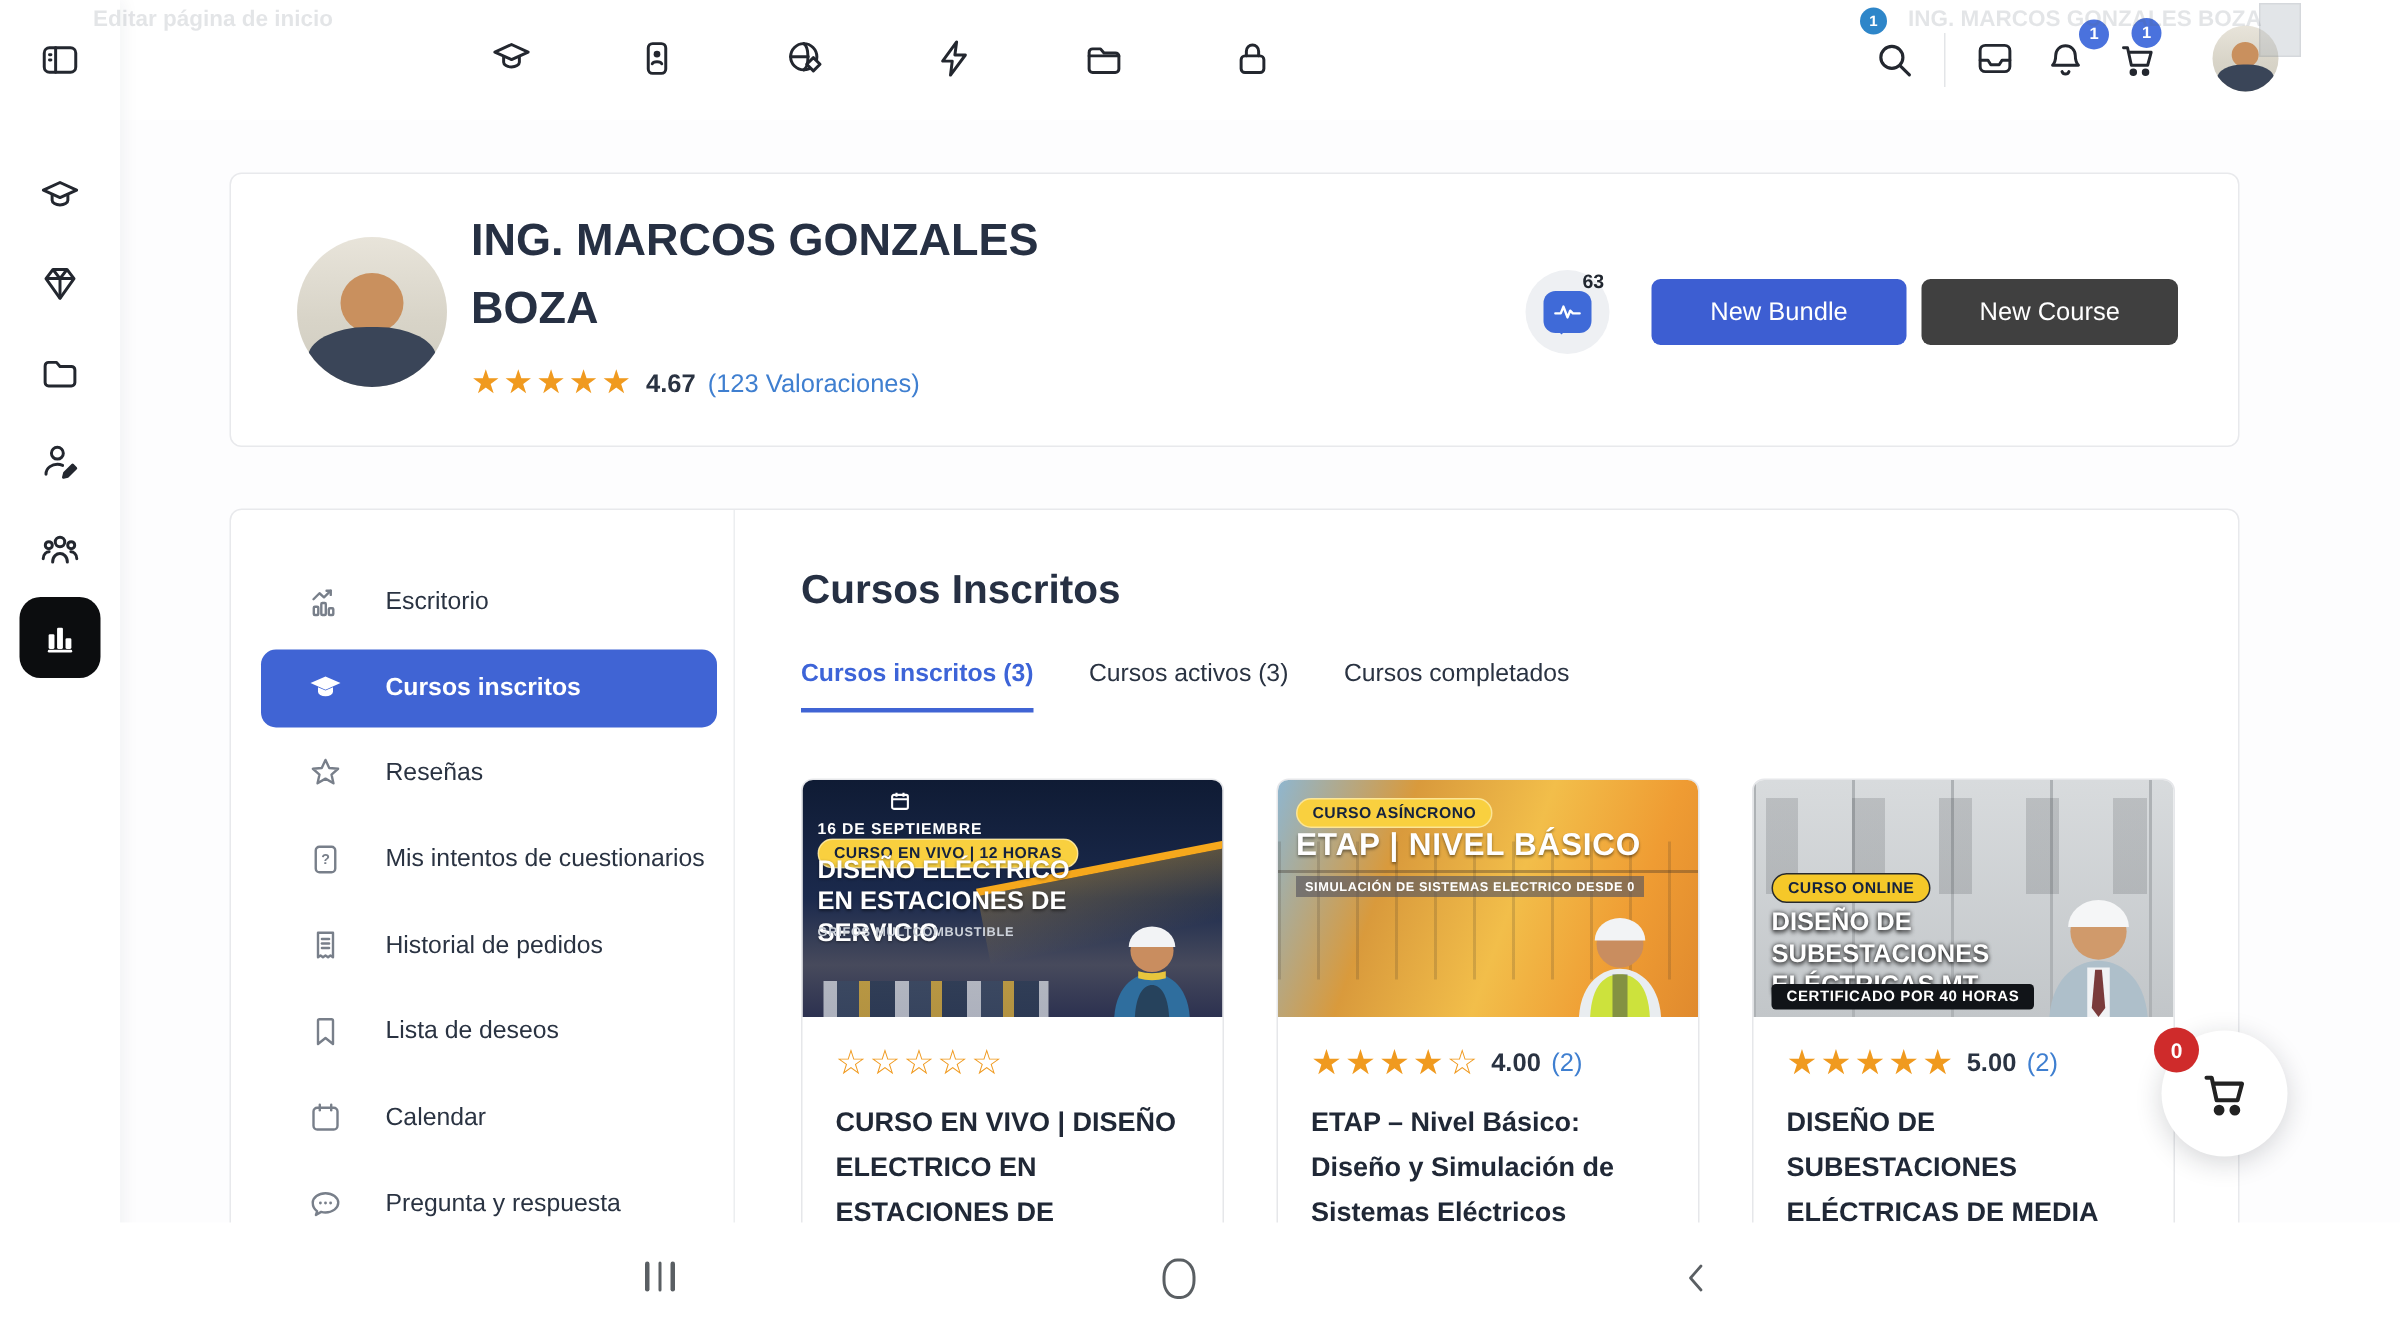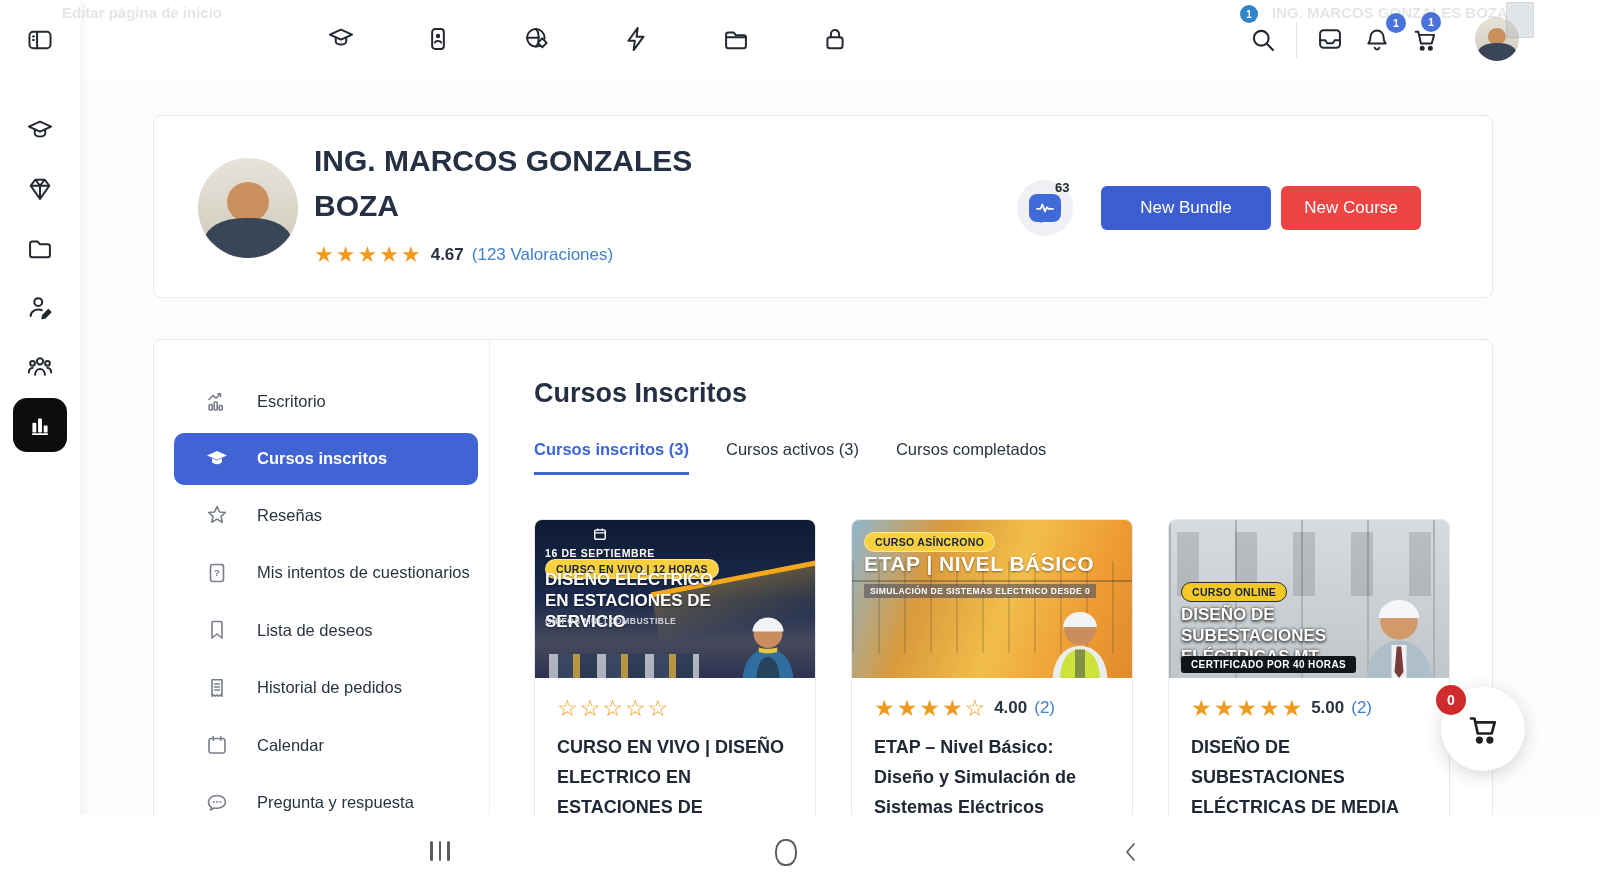--- a/index.html
+++ b/index.html
@@ -39,21 +39,21 @@
   .rating-row { left:160px; top:128px; display:flex; align-items:center; gap:8px; }
   .star { color:#f09a1f; font-size:22px; line-height:22px; letter-spacing:2px; }
   .rating-val { font-size:17px; font-weight:700; color:#2a3342; }
   .rating-cnt { font-size:17px; color:#3f7fd0; }
   .ai-circle { left:863px; top:64px; width:56px; height:56px; border-radius:50%; background:#eef0f3; display:flex; align-items:center; justify-content:center; }
   .ai-chip { width:32px; height:28px; background:#3f6ad8; border-radius:8px; position:relative; display:flex; align-items:center; justify-content:center; }
   .ai-chip::after { content:""; position:absolute; left:7px; bottom:-6px; border:5px solid transparent; border-top-color:#3f6ad8; }
   .ai-count { left:901px; top:64px; font-size:13px; font-weight:700; color:#20262f; }
   .btn { border:none; border-radius:6px; color:#fff; font-size:17px; font-weight:500; font-family:inherit; cursor:pointer; }
   .btn-bundle { left:947px; top:70px; width:170px; height:44px; background:#3d5ed2; }
-  .btn-course { left:1127px; top:70px; width:140px; height:44px; background:#ef4444; }
+  .btn-course { left:1127px; top:70px; width:171px; height:44px; background:#404040; }
 
   
   .content { left:153px; top:339px; width:1340px; height:549px; overflow:hidden; z-index:3; }
   .menu-col { left:0; top:33px; width:335px; }
   .menu-item { height:57.5px; display:flex; align-items:center; padding-left:51px; gap:28px; cursor:pointer; }
   .menu-label { font-size:16.5px; font-weight:500; color:#2a3342; }
   .menu-item.active { margin:2px 11px 2px 20px; height:52px; padding-left:31px; border-radius:10px; background:#4064d4; }
   .menu-item.active .menu-label { color:#fff; font-weight:700; }
   .menu-divider { left:335px; top:0; bottom:0; width:1px; background:#eceef0; }
 
@@ -304,34 +304,34 @@
       </div>
       <div class="menu-item">
         <svg width="24" height="24" viewBox="0 0 24 24">
             <rect x="5.5" y="3.5" width="13" height="17" rx="2.5" fill="none" stroke="#787f8a" stroke-width="1.6"></rect>
             <text x="12" y="15" text-anchor="middle" font-size="9.5" font-weight="bold" fill="#787f8a">?</text>
           </svg>
         <span class="menu-label">Mis intentos de cuestionarios</span>
       </div>
       <div class="menu-item">
         <svg width="24" height="24" viewBox="0 0 24 24">
-            <path d="M7 4.5 a1 1 0 0 1 1 -1 h8 a1 1 0 0 1 1 1 V20 l-5 -4 -5 4 z" fill="none" stroke="#787f8a" stroke-width="1.6" stroke-linejoin="round"></path>
-          </svg>
-        <span class="menu-label">Lista de deseos</span>
-      </div>
-      <div class="menu-item">
-        <svg width="24" height="24" viewBox="0 0 24 24">
             <g fill="none" stroke="#787f8a" stroke-width="1.6" stroke-linecap="round" stroke-linejoin="round">
               <path d="M7 3.8 h10 v16.4 l-1.7-1.2 -1.6 1.2 -1.7-1.2 -1.7 1.2 -1.6-1.2 -1.7 1.2 z"></path>
               <line x1="9.6" y1="8" x2="14.4" y2="8"></line>
               <line x1="9.6" y1="11" x2="14.4" y2="11"></line>
               <line x1="9.6" y1="14" x2="14.4" y2="14"></line>
             </g>
           </svg>
         <span class="menu-label">Historial de pedidos</span>
+      </div>
+      <div class="menu-item">
+        <svg width="24" height="24" viewBox="0 0 24 24">
+            <path d="M7 4.5 a1 1 0 0 1 1 -1 h8 a1 1 0 0 1 1 1 V20 l-5 -4 -5 4 z" fill="none" stroke="#787f8a" stroke-width="1.6" stroke-linejoin="round"></path>
+          </svg>
+        <span class="menu-label">Lista de deseos</span>
       </div>
       <div class="menu-item">
         <svg width="24" height="24" viewBox="0 0 24 24">
             <g fill="none" stroke="#787f8a" stroke-width="1.6" stroke-linecap="round">
               <rect x="4" y="5.5" width="16" height="14.5" rx="2.5"></rect>
               <line x1="8.2" y1="3.5" x2="8.2" y2="7.2"></line>
               <line x1="15.8" y1="3.5" x2="15.8" y2="7.2"></line>
             </g>
           </svg>
         <span class="menu-label">Calendar</span>

